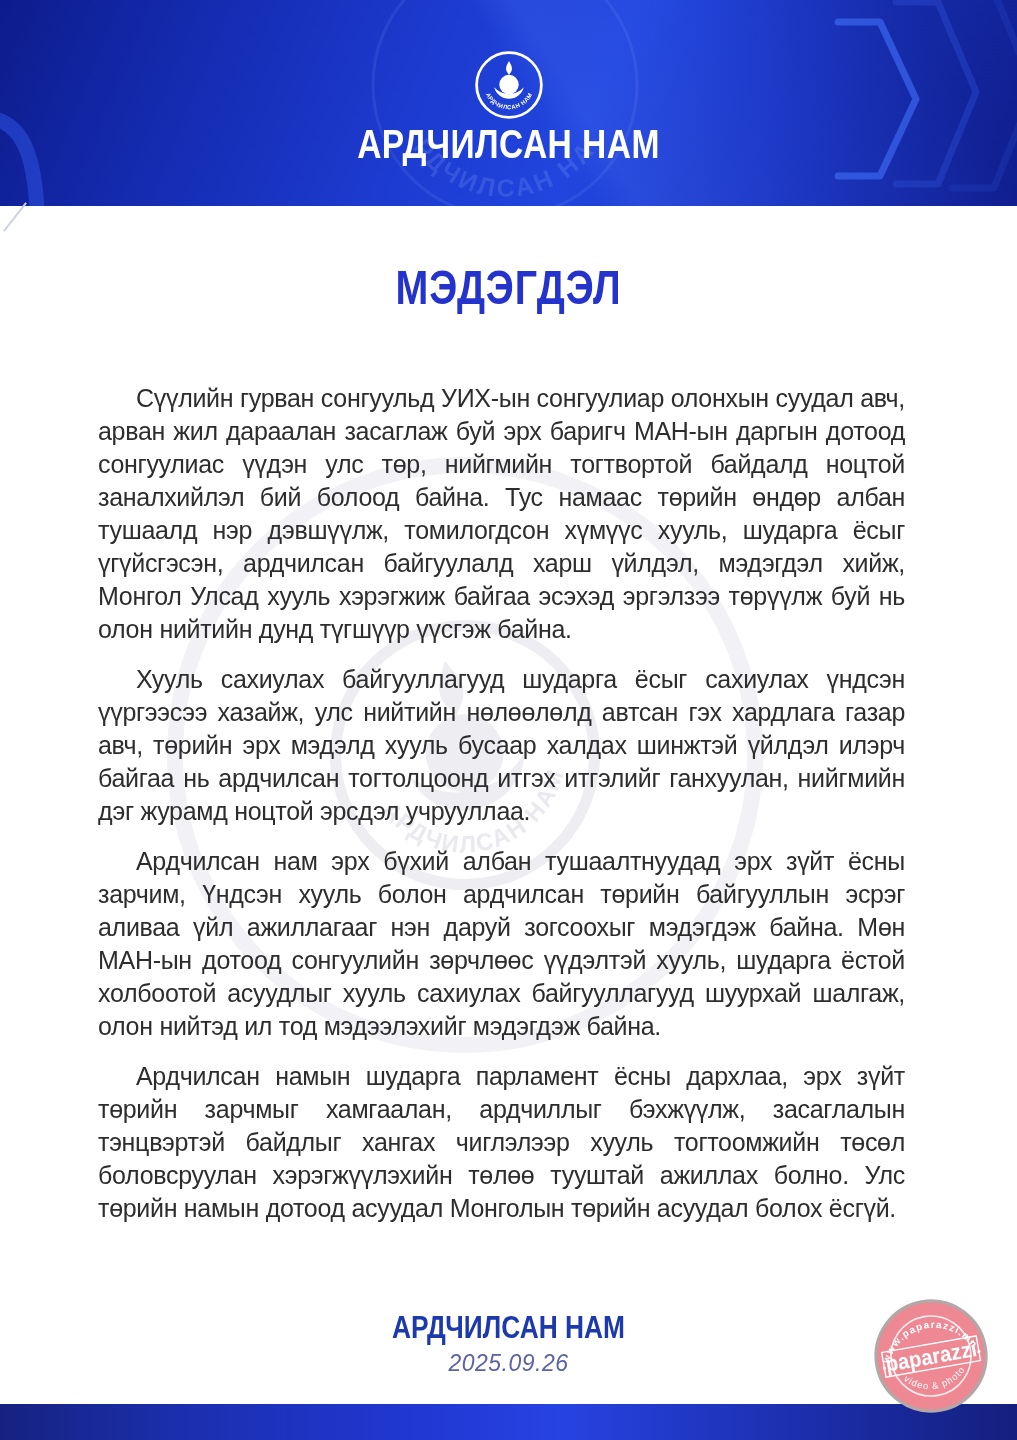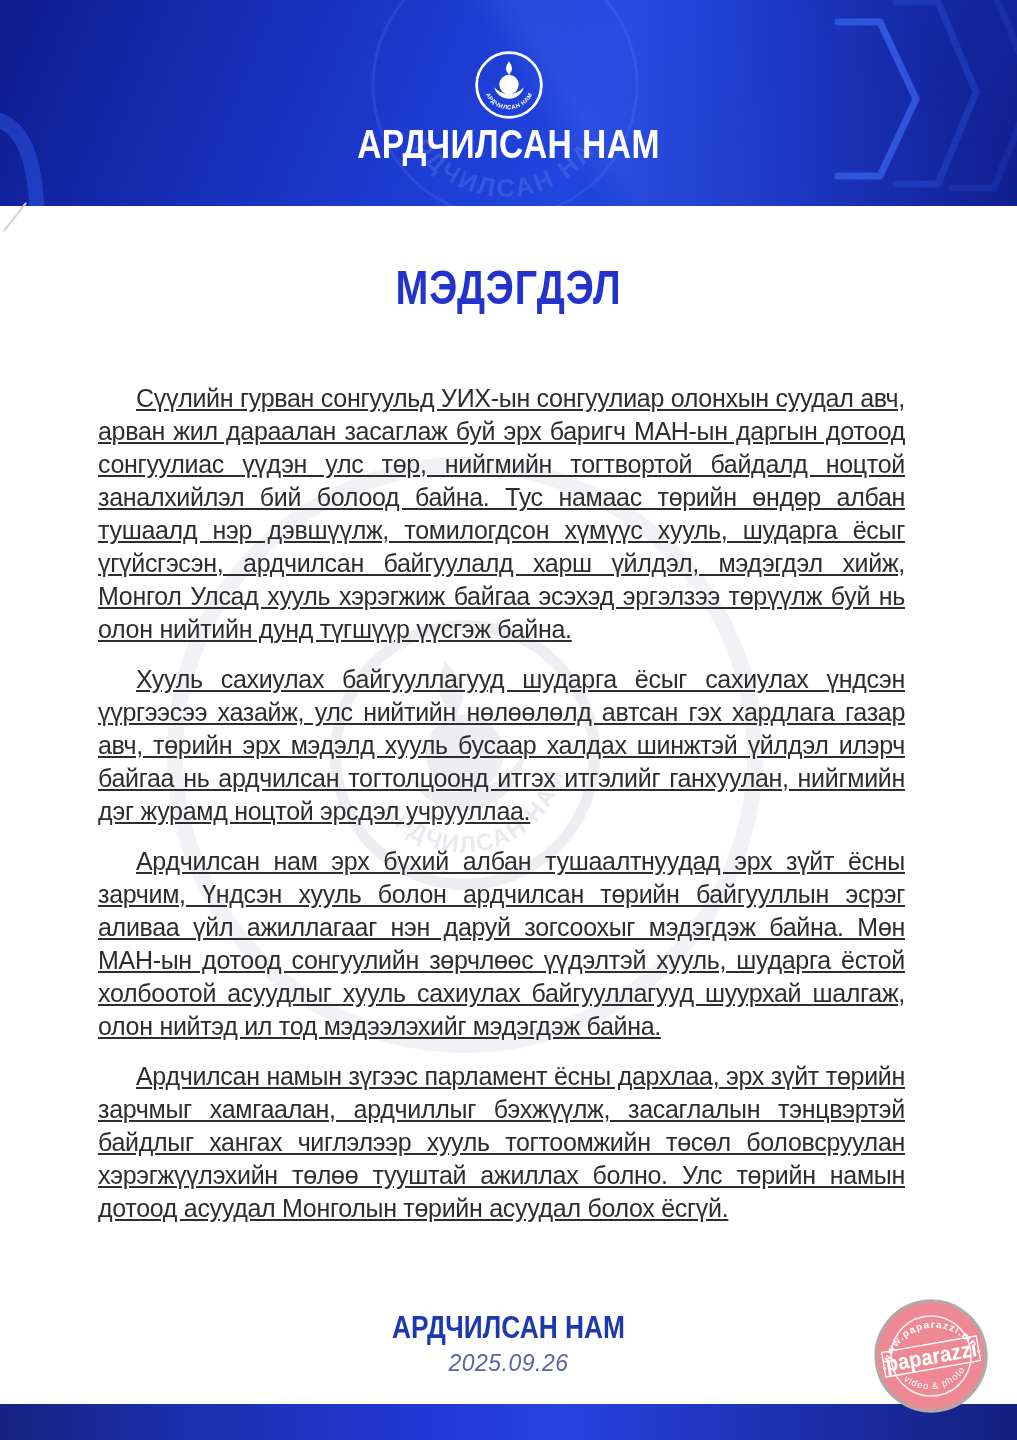--- a/index.html
+++ b/index.html
@@ -33,21 +33,21 @@
   .page-watermark{position:absolute;left:115px;top:405px;z-index:0;}
   
   .doc-title{
     position:absolute;left:0;top:260px;width:100%;text-align:center;z-index:2;
     font-size:48px;font-weight:bold;letter-spacing:1px;color:#2533cd;
     transform:scaleX(.82);margin:0;
   }
   .doc-body{position:absolute;left:98px;top:382px;width:807px;z-index:2;}
   .doc-body p{
     margin:0 0 17px 0;font-size:25px;line-height:33px;color:#2d2d2d;
-    text-align:justify;text-indent:38px;letter-spacing:-.3px;text-decoration:underline;
+    text-align:justify;text-indent:38px;letter-spacing:-.3px;
   }
   
   .footer-name{
     position:absolute;left:0;top:1310px;width:100%;text-align:center;z-index:2;
     font-size:31px;font-weight:bold;color:#1c39ae;transform:scaleX(.85);
   }
   .footer-date{
     position:absolute;left:0;top:1350px;width:100%;text-align:center;z-index:2;
     font-size:23px;color:#5c63a4;letter-spacing:.5px;font-style:italic;
   }
@@ -110,21 +110,21 @@
       </text>
     </g>
   </svg>
 
   <h2 class="doc-title">МЭДЭГДЭЛ</h2>
 
   <main class="doc-body">
     <p>Сүүлийн гурван сонгуульд УИХ-ын сонгуулиар олонхын суудал авч, арван жил дараалан засаглаж буй эрх баригч МАН-ын даргын дотоод сонгуулиас үүдэн улс төр, нийгмийн тогтвортой байдалд ноцтой заналхийлэл бий болоод байна. Тус намаас төрийн өндөр албан тушаалд нэр дэвшүүлж, томилогдсон хүмүүс хууль, шударга ёсыг үгүйсгэсэн, ардчилсан байгуулалд харш үйлдэл, мэдэгдэл хийж, Монгол Улсад хууль хэрэгжиж байгаа эсэхэд эргэлзээ төрүүлж буй нь олон нийтийн дунд түгшүүр үүсгэж байна.</p>
     <p>Хууль сахиулах байгууллагууд шударга ёсыг сахиулах үндсэн үүргээсээ хазайж, улс нийтийн нөлөөлөлд автсан гэх хардлага газар авч, төрийн эрх мэдэлд хууль бусаар халдах шинжтэй үйлдэл илэрч байгаа нь ардчилсан тогтолцоонд итгэх итгэлийг ганхуулан, нийгмийн дэг журамд ноцтой эрсдэл учрууллаа.</p>
     <p>Ардчилсан нам эрх бүхий албан тушаалтнуудад эрх зүйт ёсны зарчим, Үндсэн хууль болон ардчилсан төрийн байгууллын эсрэг аливаа үйл ажиллагааг нэн даруй зогсоохыг мэдэгдэж байна. Мөн МАН-ын дотоод сонгуулийн зөрчлөөс үүдэлтэй хууль, шударга ёстой холбоотой асуудлыг хууль сахиулах байгууллагууд шуурхай шалгаж, олон нийтэд ил тод мэдээлэхийг мэдэгдэж байна.</p>
-    <p>Ардчилсан намын зүгээс парламент ёсны дархлаа, эрх зүйт төрийн зарчмыг хамгаалан, ардчиллыг бэхжүүлж, засаглалын тэнцвэртэй байдлыг хангах чиглэлээр хууль тогтоомжийн төсөл боловсруулан хэрэгжүүлэхийн төлөө тууштай ажиллах болно. Улс төрийн намын дотоод асуудал Монголын төрийн асуудал болох ёсгүй.</p>
+    <p>Ардчилсан намын шударга парламент ёсны дархлаа, эрх зүйт төрийн зарчмыг хамгаалан, ардчиллыг бэхжүүлж, засаглалын тэнцвэртэй байдлыг хангах чиглэлээр хууль тогтоомжийн төсөл боловсруулан хэрэгжүүлэхийн төлөө тууштай ажиллах болно. Улс төрийн намын дотоод асуудал Монголын төрийн асуудал болох ёсгүй.</p>
   </main>
 
   <div class="footer-name">АРДЧИЛСАН НАМ</div>
   <div class="footer-date">2025.09.26</div>
   <div class="bottom-bar"></div>
 
   <svg class="stamp" width="120" height="120" viewBox="-60 -60 120 120" aria-hidden="true">
     <g transform="rotate(-10)">
       <circle r="55" fill="#ee8893" stroke="#b2a8a8" stroke-width="3.2"></circle>
       <circle r="40" fill="none" stroke="#ffffff" stroke-width="1.6" opacity=".85"></circle>

